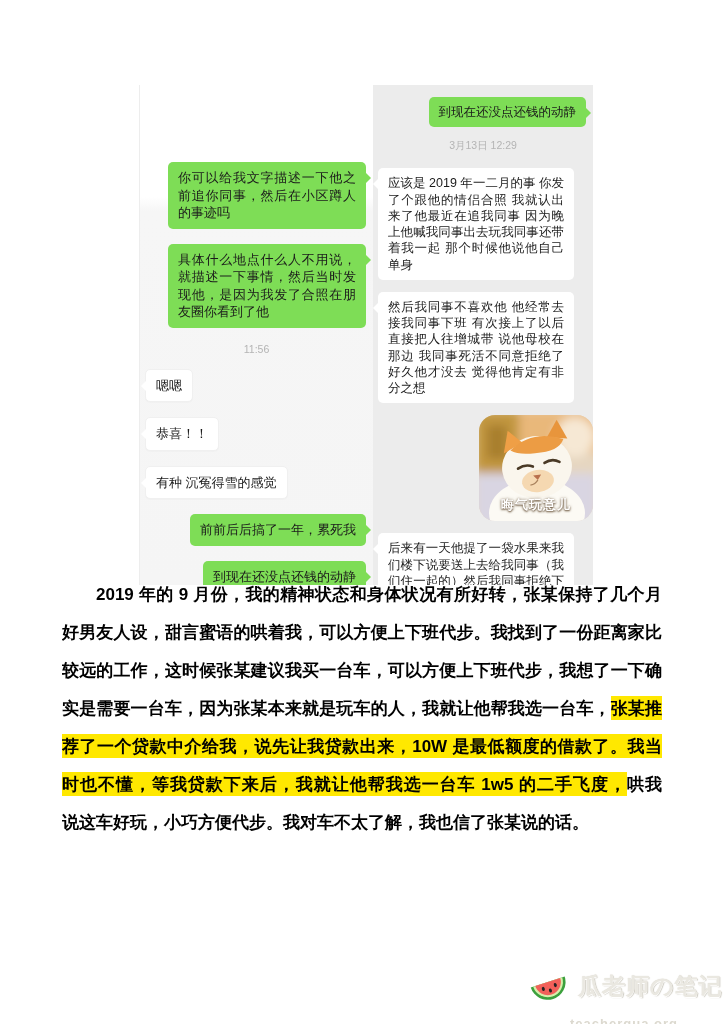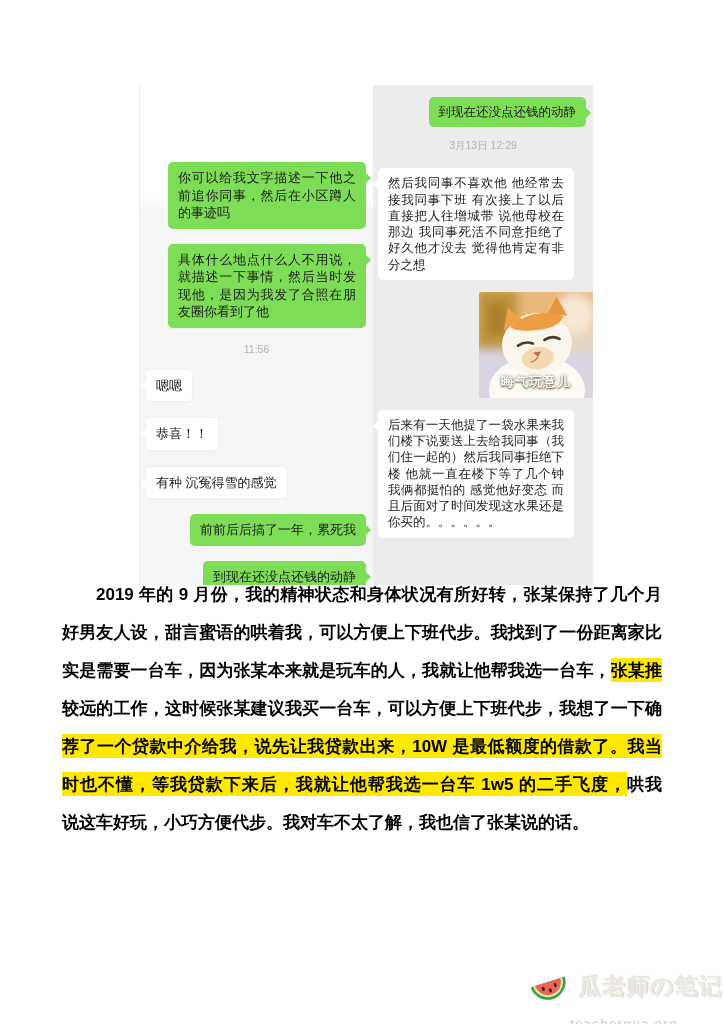--- a/index.html
+++ b/index.html
@@ -23,21 +23,21 @@
   .panel-left .bubble.left{border:1px solid #f0f0f0;box-shadow:0 1px 1px rgba(0,0,0,.02);}
   .bubble.right::after{content:"";position:absolute;right:-5px;top:11px;
       border:5px solid transparent;border-left-color:var(--green,#7edd56);border-right:0;}
   .bubble.left::after{content:"";position:absolute;left:-5px;top:11px;
       border:5px solid transparent;border-right-color:#ffffff;border-left:0;}
 
   .timestamp{text-align:center;color:#b4b4b4;font-size:10.5px;margin:6px 0 15px;}
   .panel-left .timestamp{margin:8px 0 14px;}
 
   .meme{width:114px;height:106px;position:relative;margin:2px 0 12px auto;
-      border-radius:2px;overflow:hidden;}
+      border-radius:16px;overflow:hidden;}
   .meme svg{display:block;width:100%;height:100%;}
   .meme-caption{position:absolute;left:0;bottom:7px;width:100%;text-align:center;
       color:#fff;font-weight:bold;font-size:13px;letter-spacing:1px;
       text-shadow:0 1px 2px rgba(70,45,15,.85),0 0 3px rgba(70,45,15,.5);}
 
   
   .article{position:absolute;left:62px;top:576px;width:600px;color:#000;
       font-weight:700;font-size:17px;}
   .article .line{height:38px;line-height:38px;white-space:nowrap;
       text-align:justify;text-align-last:justify;overflow:hidden;}
@@ -64,20 +64,21 @@
       <div class="timestamp">11:56</div>
       <div class="bubble left white">嗯嗯</div>
       <div class="bubble left white">恭喜！！</div>
       <div class="bubble left white">有种 沉冤得雪的感觉</div>
       <div class="bubble right green">前前后后搞了一年，累死我</div>
       <div class="bubble right green">到现在还没点还钱的动静</div>
     </div>
   <div class="panel panel-right" id="panel-right">
       <div class="bubble right green">到现在还没点还钱的动静</div>
       <div class="timestamp">3月13日 12:29</div>
+      <div class="bubble left white">应该是 2019 年一二月的事 你发了个跟他的情侣合照 我就认出来了他最近在追我同事 因为晚上他喊我同事出去玩我同事还带着我一起 那个时候他说他自己单身</div>
       <div class="bubble left white">然后我同事不喜欢他 他经常去接我同事下班 有次接上了以后直接把人往增城带 说他母校在那边 我同事死活不同意拒绝了好久他才没去 觉得他肯定有非分之想</div>
       <div class="meme right">
   <svg viewBox="0 0 114 106">
     <defs>
             <filter id="bl" x="-20%" y="-20%" width="140%" height="140%">
               <feGaussianBlur stdDeviation="5"></feGaussianBlur>
             </filter>
           </defs>
     <rect width="114" height="106" fill="#e6d6c0"></rect>
     <g filter="url(#bl)">
@@ -102,22 +103,22 @@
   </svg>
   <div class="meme-caption">晦气玩意儿</div>
 </div>
       <div class="bubble left white">后来有一天他提了一袋水果来我们楼下说要送上去给我同事（我们住一起的）然后我同事拒绝下楼 他就一直在楼下等了几个钟 我俩都挺怕的 感觉他好变态 而且后面对了时间发现这水果还是你买的。。。。。。</div>
     </div>
 </div>
 
 <div class="article" id="article">
     <div class="line indent"><span>2019 年的 9 月份，我的精神状态和身体状况有所好转，张某保持了几个月</span></div>
     <div class="line"><span>好男友人设，甜言蜜语的哄着我，可以方便上下班代步。我找到了一份距离家比</span></div>
+    <div class="line"><span>较远的工作，这时候张某建议我买一台车，可以方便上下班代步，我想了一下确</span></div>
     <div class="line"><span>实是需要一台车，因为张某本来就是玩车的人，我就让他帮我选一台车，</span><span class="hl">张某推</span></div>
-    <div class="line"><span>较远的工作，这时候张某建议我买一台车，可以方便上下班代步，我想了一下确</span></div>
     <div class="line"><span class="hl">荐了一个贷款中介给我，说先让我贷款出来，10W 是最低额度的借款了。我当</span></div>
     <div class="line"><span class="hl">时也不懂，等我贷款下来后，我就让他帮我选一台车 1w5 的二手飞度，</span><span>哄我</span></div>
     <div class="line last"><span>说这车好玩，小巧方便代步。我对车不太了解，我也信了张某说的话。</span></div>
   </div>
 
 <div class="watermark">
   <div class="wm-row">
     <span class="wm-icon">
       <svg viewBox="0 0 40 38">
         <g transform="rotate(-18 20 19)">

